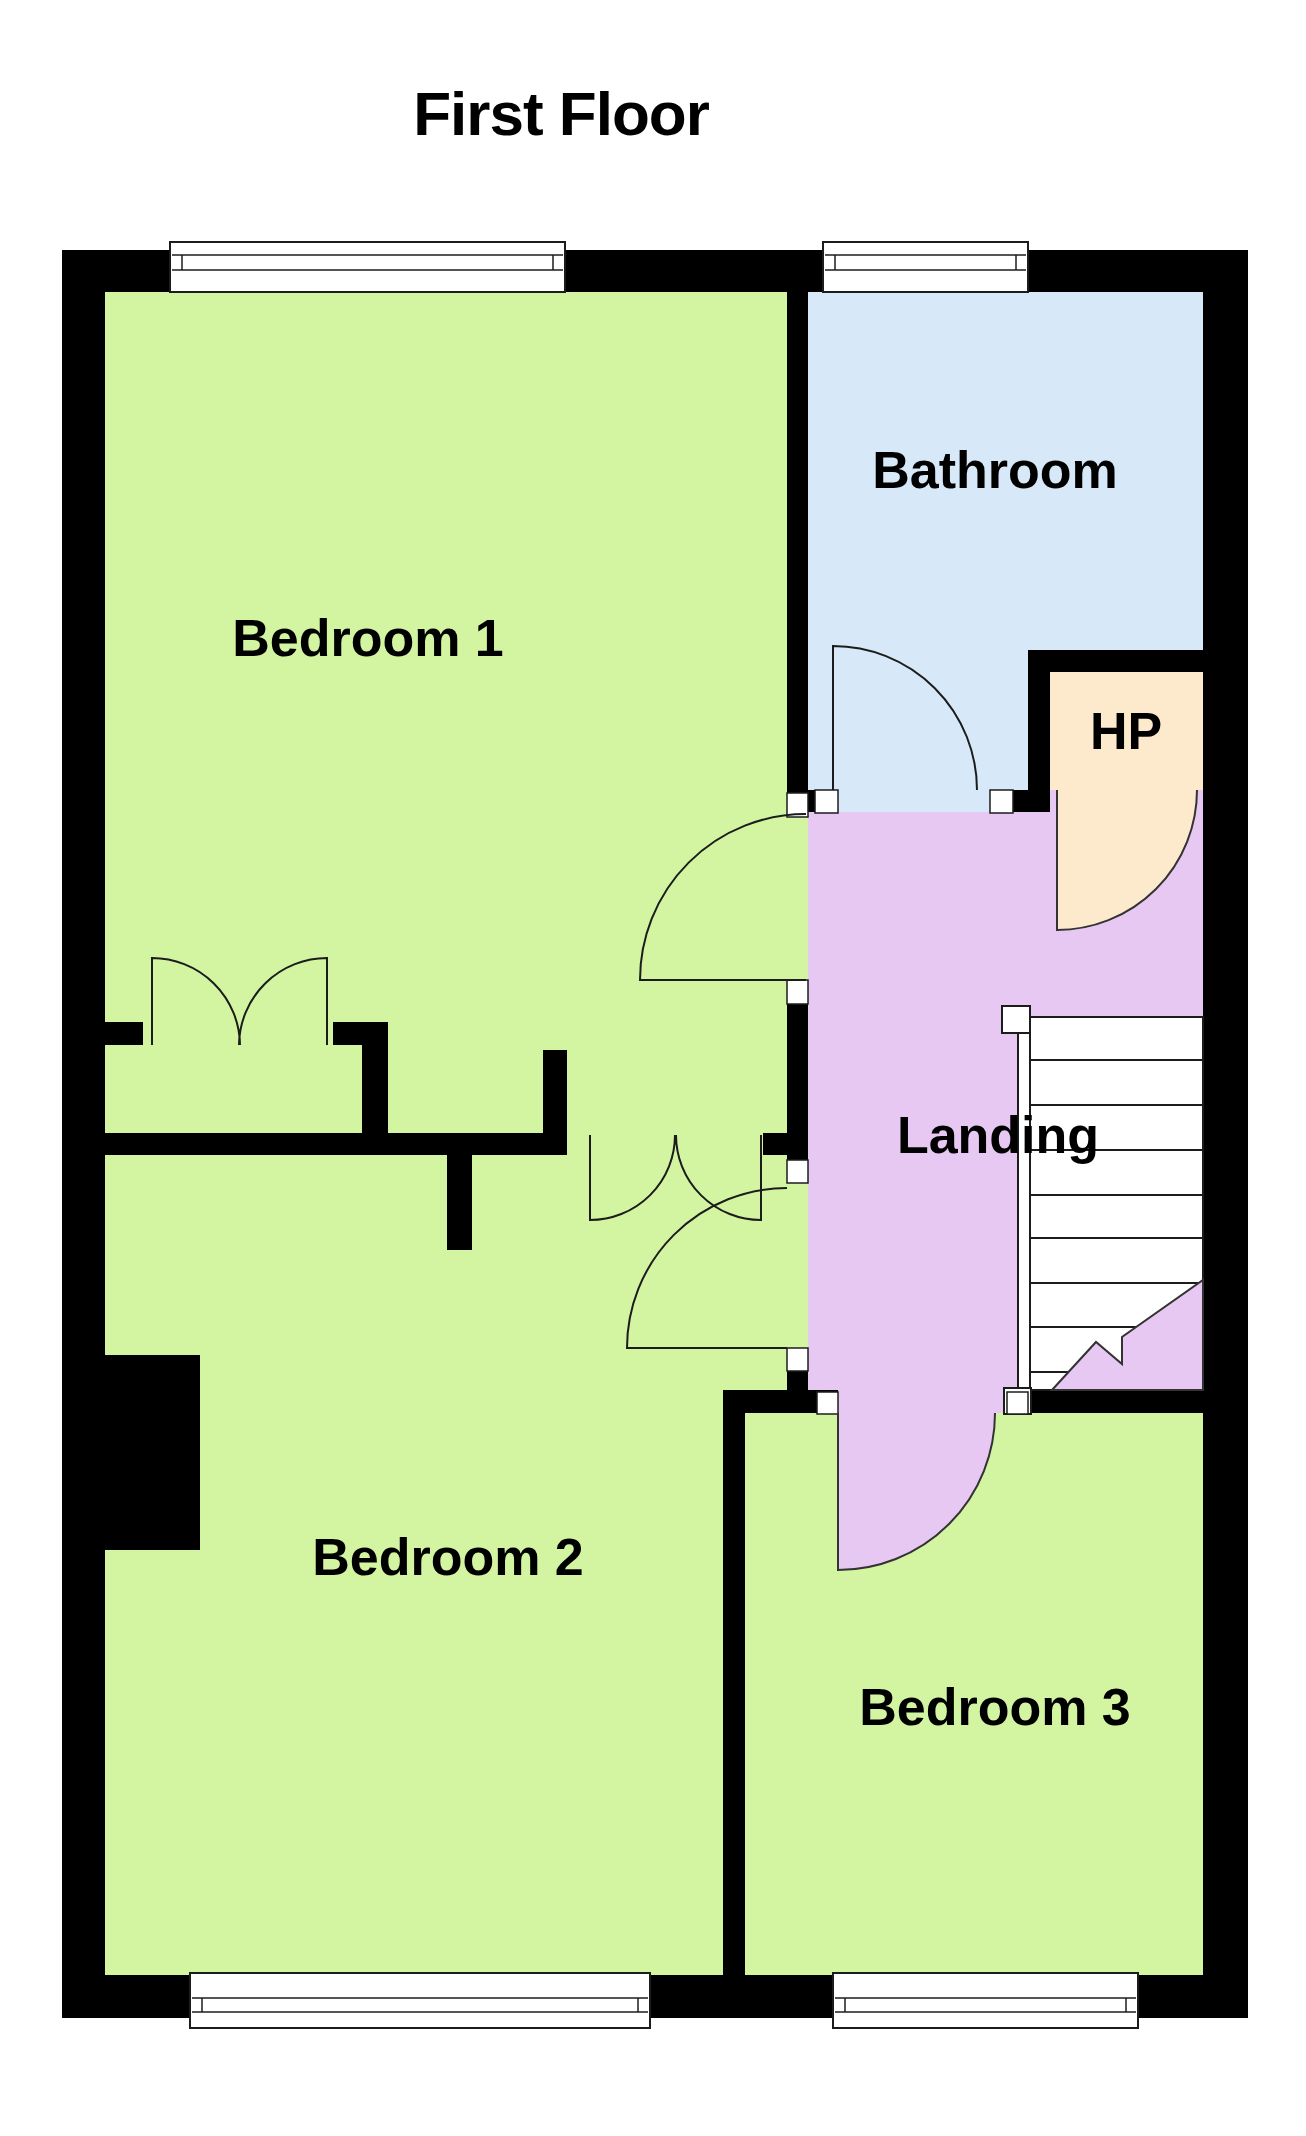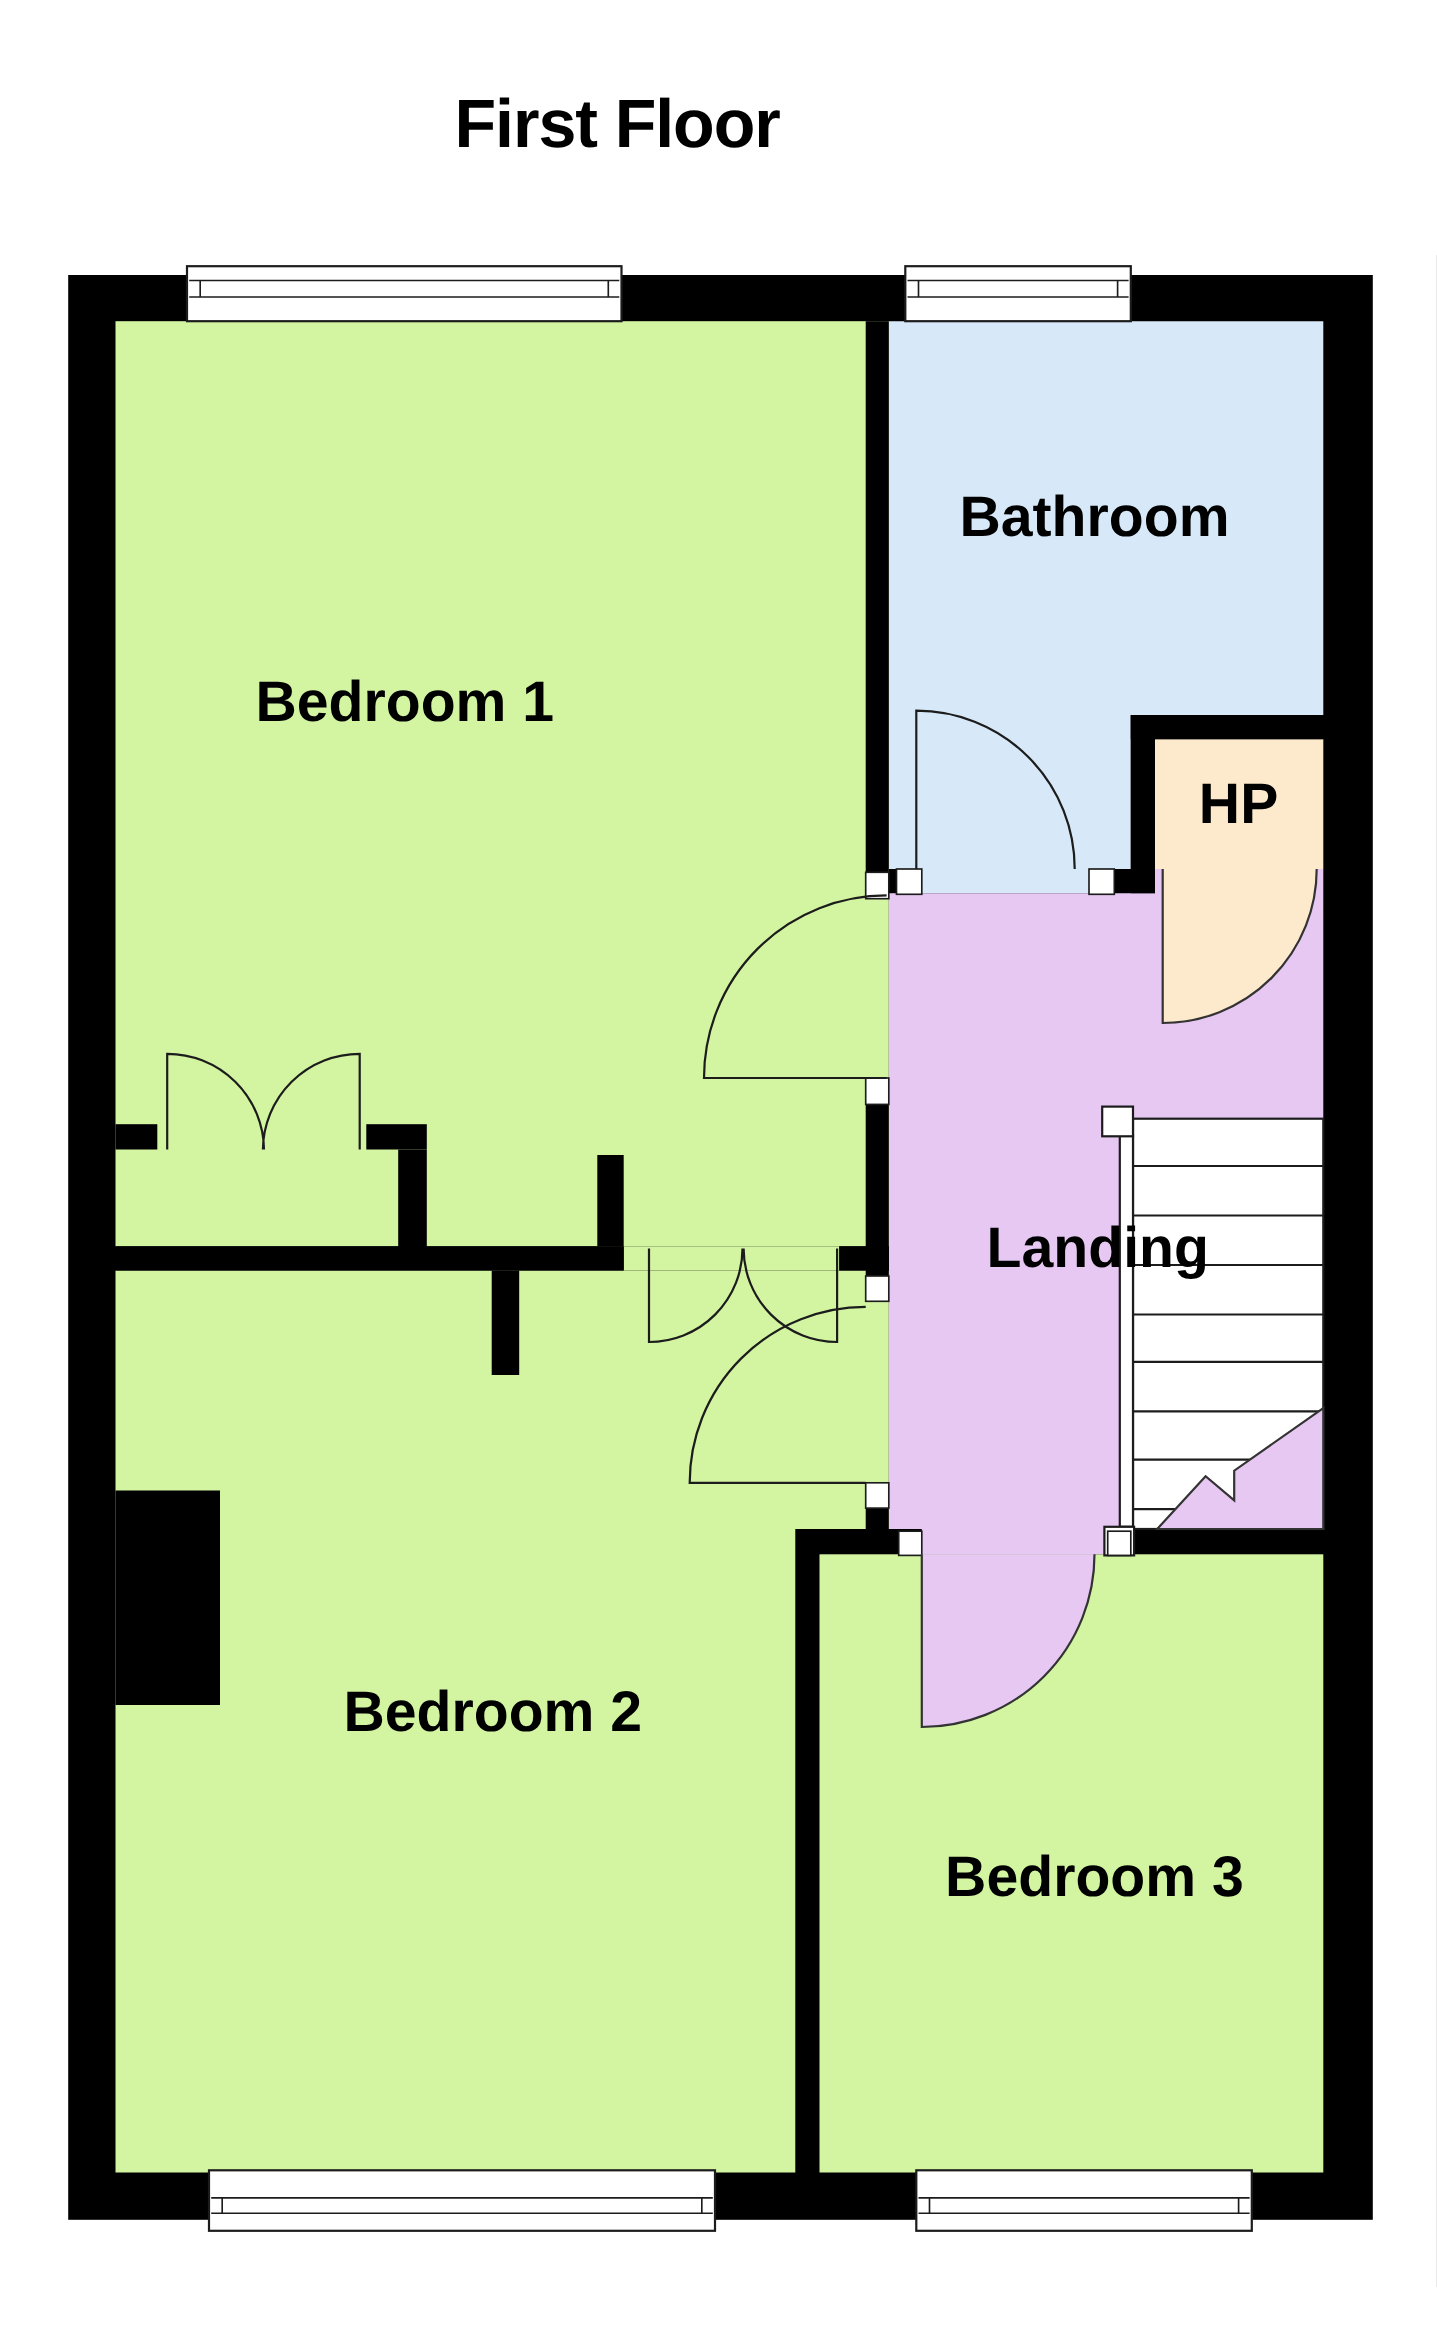--- a/index.html
+++ b/index.html
@@ -1,17 +1,17 @@
 <!DOCTYPE html>
 <html><head>
 <meta charset="utf-8">
 <style>
   html,body{margin:0;padding:0;background:#fff;}
   .page{position:relative;width:1306px;height:2136px;background:#fff;overflow:hidden;
-        font-family:"Liberation Sans", sans-serif;}
+        font-family:"Liberation Sans", sans-serif;border-radius:20px;}
   svg{display:block;}
   text{font-family:"Liberation Sans", sans-serif;font-weight:bold;fill:#000;}
   .title-text{font-size:62px;letter-spacing:-1px;}
   .room-text{font-size:52px;}
 </style>
 </head>
 <body>
 
 <div class="page">
 <svg width="1306" height="2136" viewBox="0 0 1306 2136">

